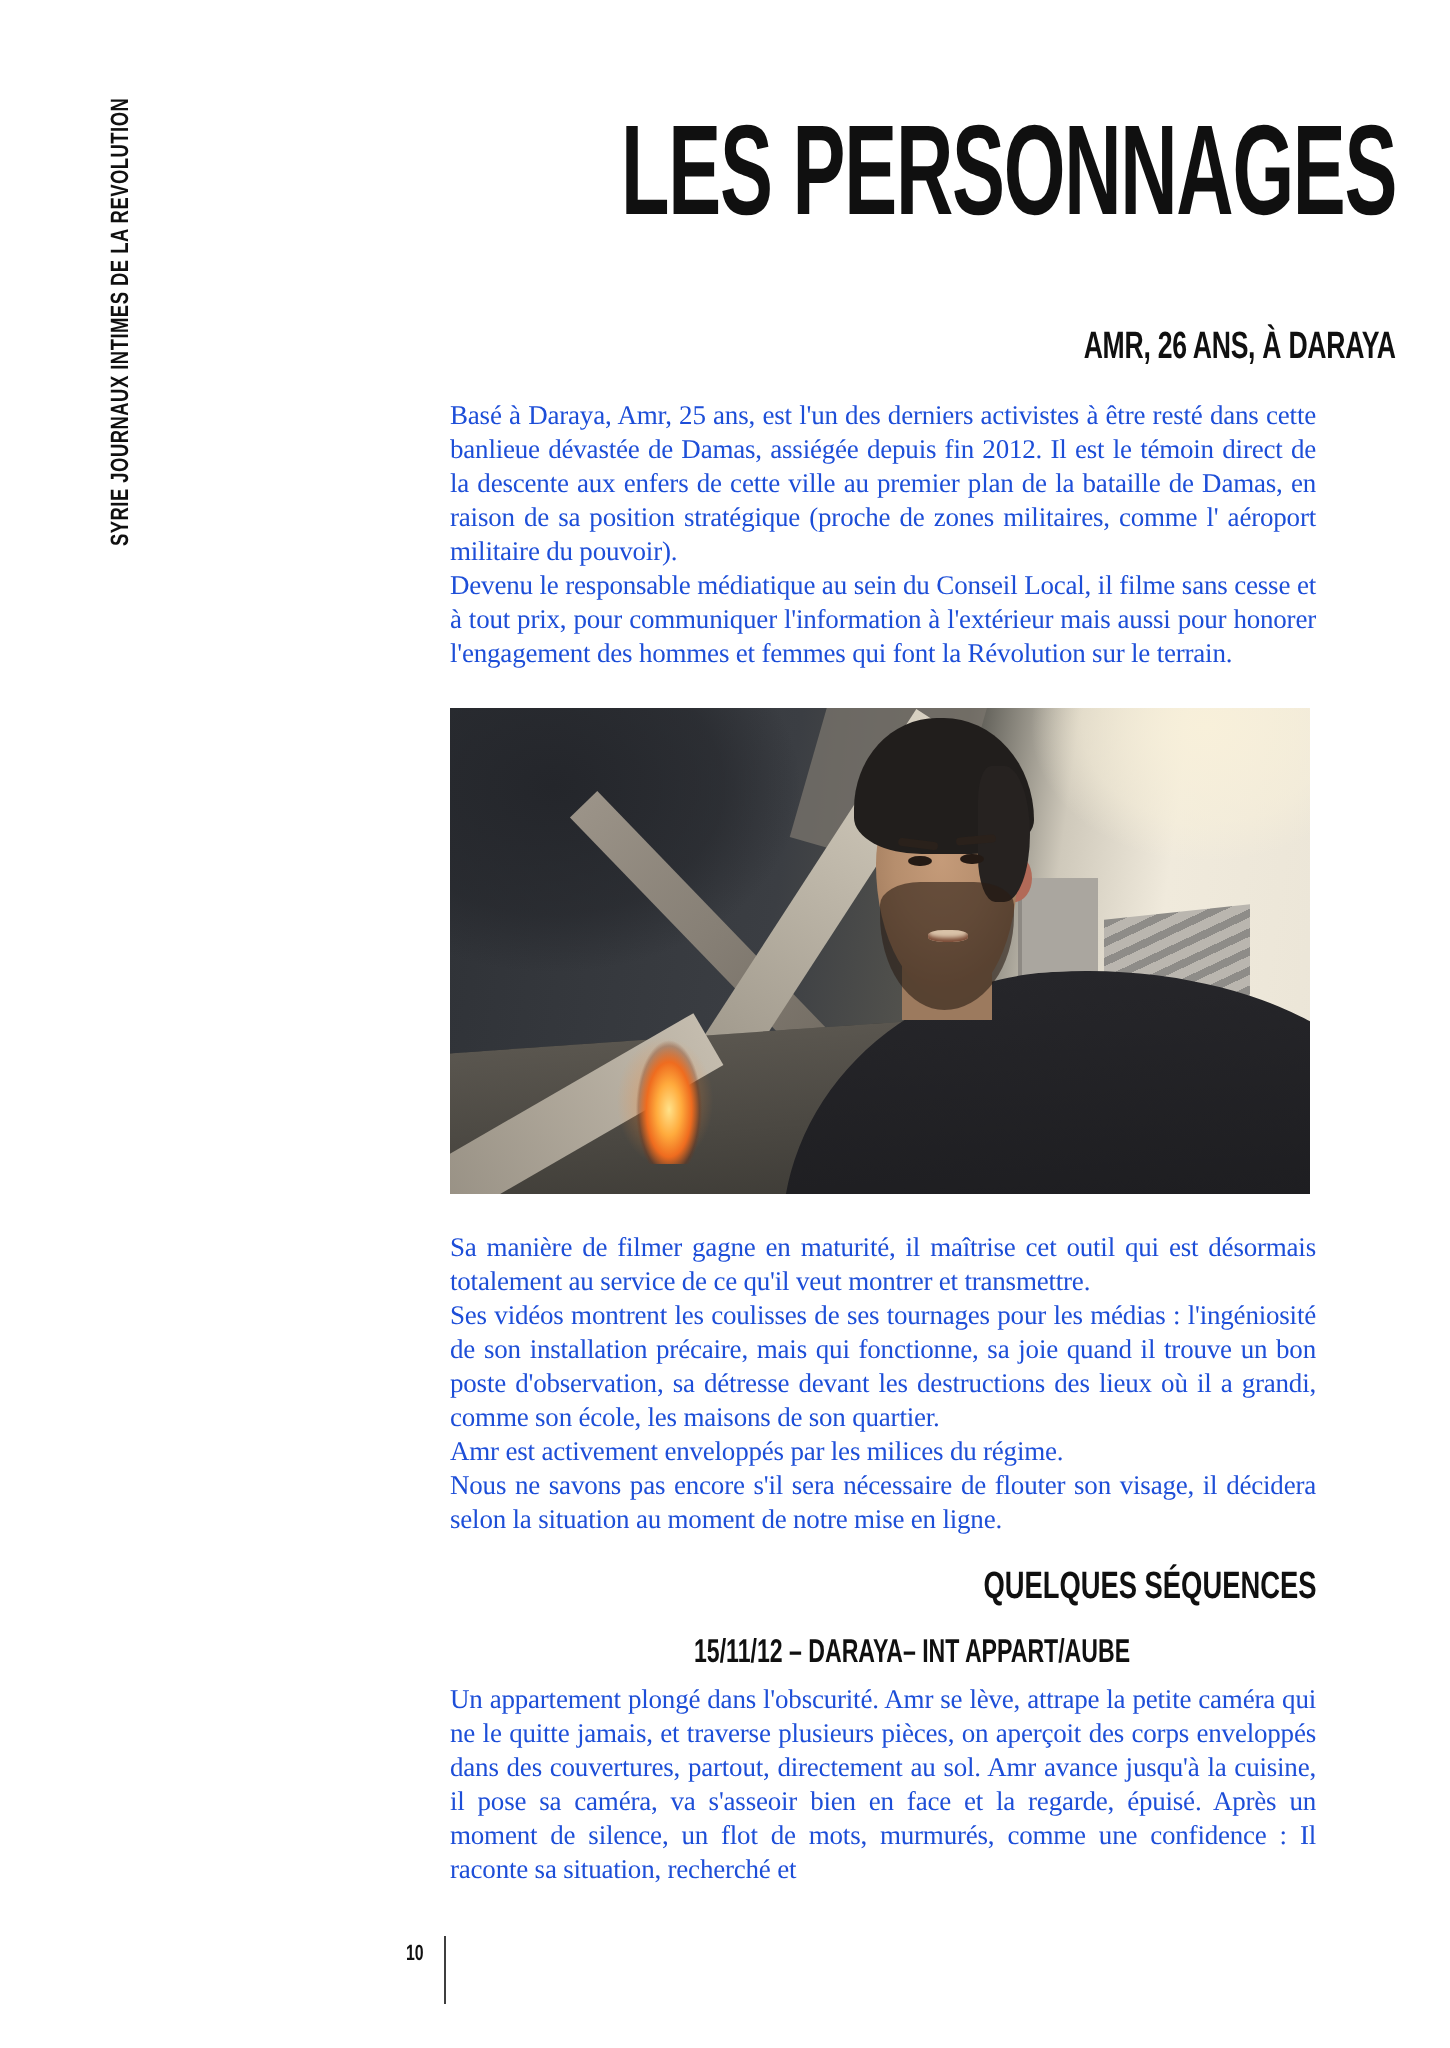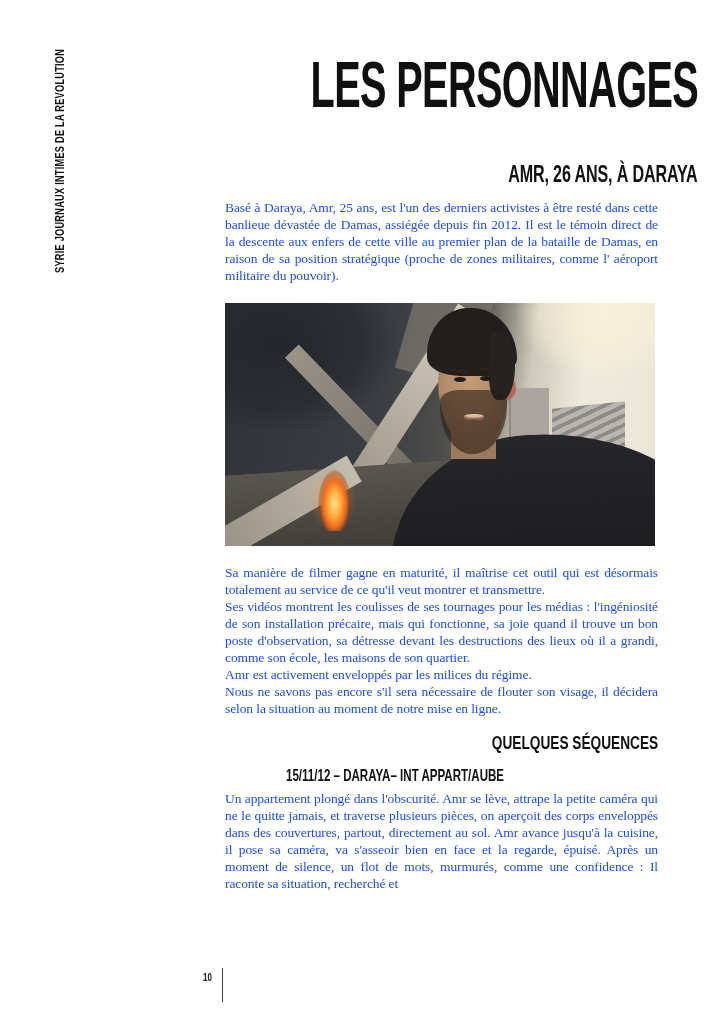--- a/index.html
+++ b/index.html
@@ -9,33 +9,33 @@
     font-family:"Liberation Sans",sans-serif;
     padding-left:40px;
   }
   
   .cond{font-family:"Liberation Sans",sans-serif;font-weight:bold;color:#101010;}
   .cond .sq{display:inline-block;white-space:nowrap;}
   .main-title{position:absolute;top:57px;right:67px;text-align:right;
     font-size:64px;line-height:56px;letter-spacing:-1px;}
   .main-title .sq{transform:scaleX(0.62);transform-origin:100% 50%;}
   .sub-title{position:absolute;top:162px;right:67px;text-align:right;
-    font-size:23px;line-height:24px;letter-spacing:-0.2px;}
+    font-size:19px;line-height:24px;letter-spacing:-0.2px;}
   .sub-title .sq{transform:scaleX(0.70);transform-origin:100% 50%;}
   .vertical-title{position:absolute;left:52px;top:273px;
     font-size:12.5px;line-height:16px;letter-spacing:0.3px;white-space:nowrap;
     transform:rotate(-90deg) scaleX(0.74);transform-origin:0 0;}
   
   .content{position:absolute;left:225px;top:199px;width:433px;}
   .content p{margin:0;text-align:justify;
     font-family:"Liberation Serif",serif;font-size:13.5px;line-height:17px;
     color:#1d4ed8;letter-spacing:-0.1px;}
   .seq-heading{margin-top:14px;text-align:right;font-size:19px;line-height:23px;}
   .seq-heading .sq{transform:scaleX(0.72);transform-origin:100% 50%;}
-  .scene-heading{margin-top:11px;margin-bottom:5px;text-align:center;
+  .scene-heading{margin-top:11px;margin-bottom:5px;text-align:right;
     font-size:16.5px;line-height:20px;}
   .scene-heading .sq{transform:scaleX(0.70);transform-origin:0 50%;}
   
   .page-number{position:absolute;left:203px;top:970px;font-size:11px;line-height:14px;}
   .page-number .sq{transform:scaleX(0.72);transform-origin:0 50%;}
   .footer-rule{position:absolute;left:222px;top:968px;width:1px;height:34px;background:#3f3f3f;}
   
   .photo{position:relative;width:430px;height:243px;margin:19px 0 18px;
     overflow:hidden;background:
     linear-gradient(98deg,#2f3237 0%,#3b3e43 38%,#55544e 56%,#cfc9bb 68%,#f0eadc 80%,#ebe5d7 100%);}
@@ -97,20 +97,21 @@
 
   <div class="main-title cond">
     <span class="sq">LES PERSONNAGES</span>
   </div>
   <div class="sub-title cond">
     <span class="sq">AMR, 26 ANS, À DARAYA</span>
   </div>
 
   <div class="content">
     <p>Basé à Daraya, Amr, 25 ans, est l'un des derniers activistes à être resté dans cette banlieue dévastée de Damas, assiégée depuis fin 2012. Il est le témoin direct de la descente aux enfers de cette ville au premier plan de la bataille de Damas, en raison de sa position stratégique (proche de zones militaires, comme l' aéroport militaire du pouvoir).</p>
+    <p>Devenu le responsable médiatique au sein du Conseil Local, il filme sans cesse et à tout prix, pour communiquer l'information à l'extérieur mais aussi pour honorer l'engagement des hommes et femmes qui font la Révolution sur le terrain.</p>
 
     <div class="photo">
       <div class="ph-smoke"></div>
       <div class="ph-warmlight"></div>
       <div class="ph-slab"></div>
       <div class="ph-beam2"></div>
       <div class="ph-beam1"></div>
       <div class="ph-rubble"></div>
       <div class="ph-beam3"></div>
       <div class="ph-fire-glow"></div>

